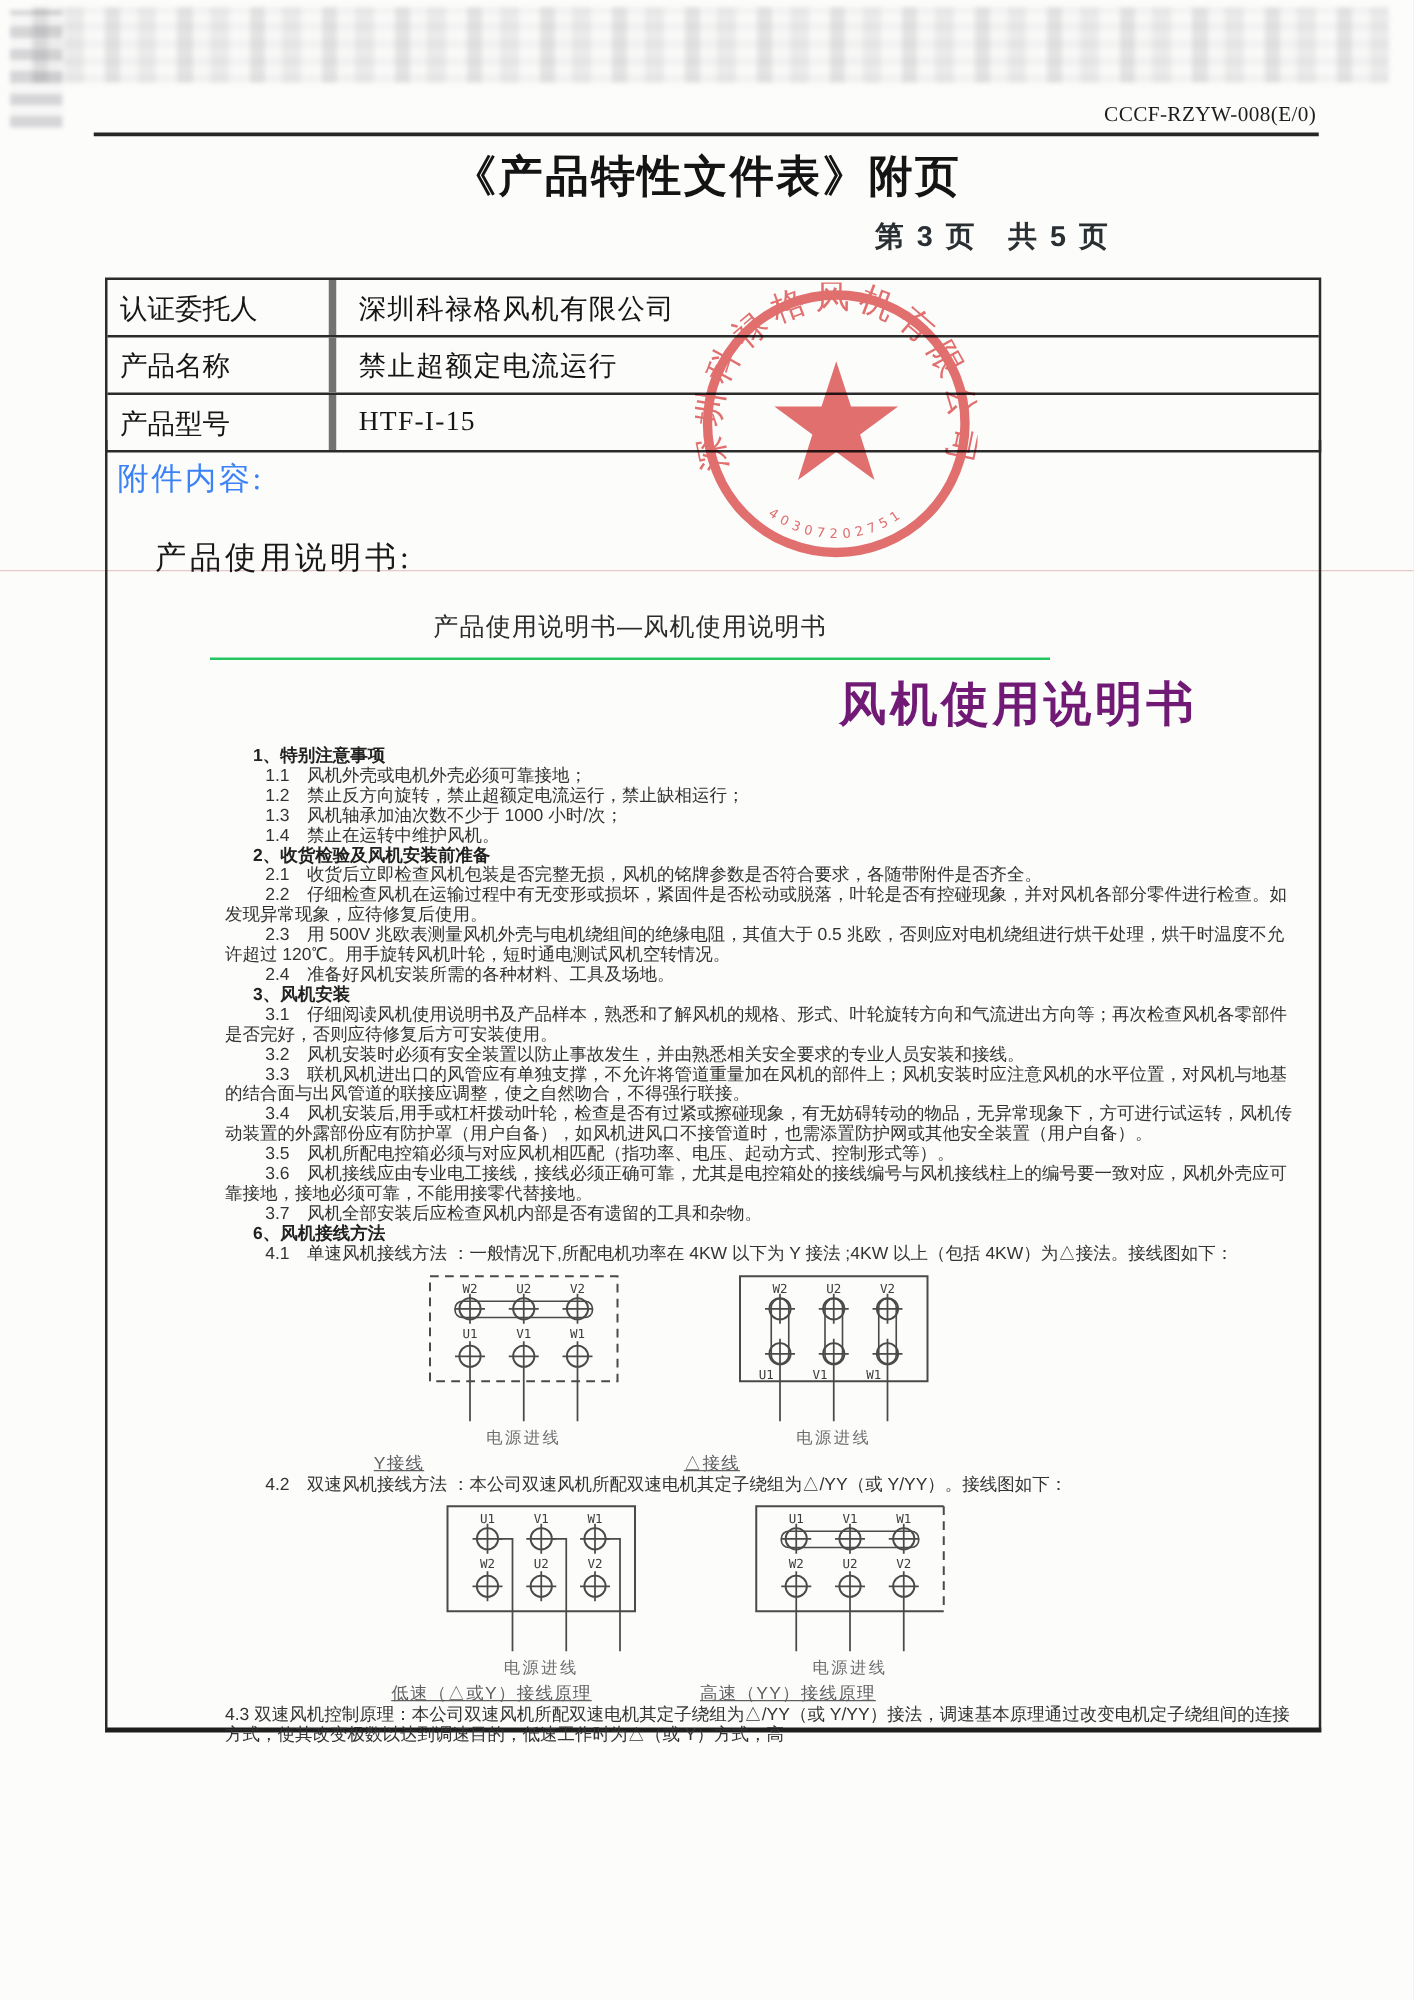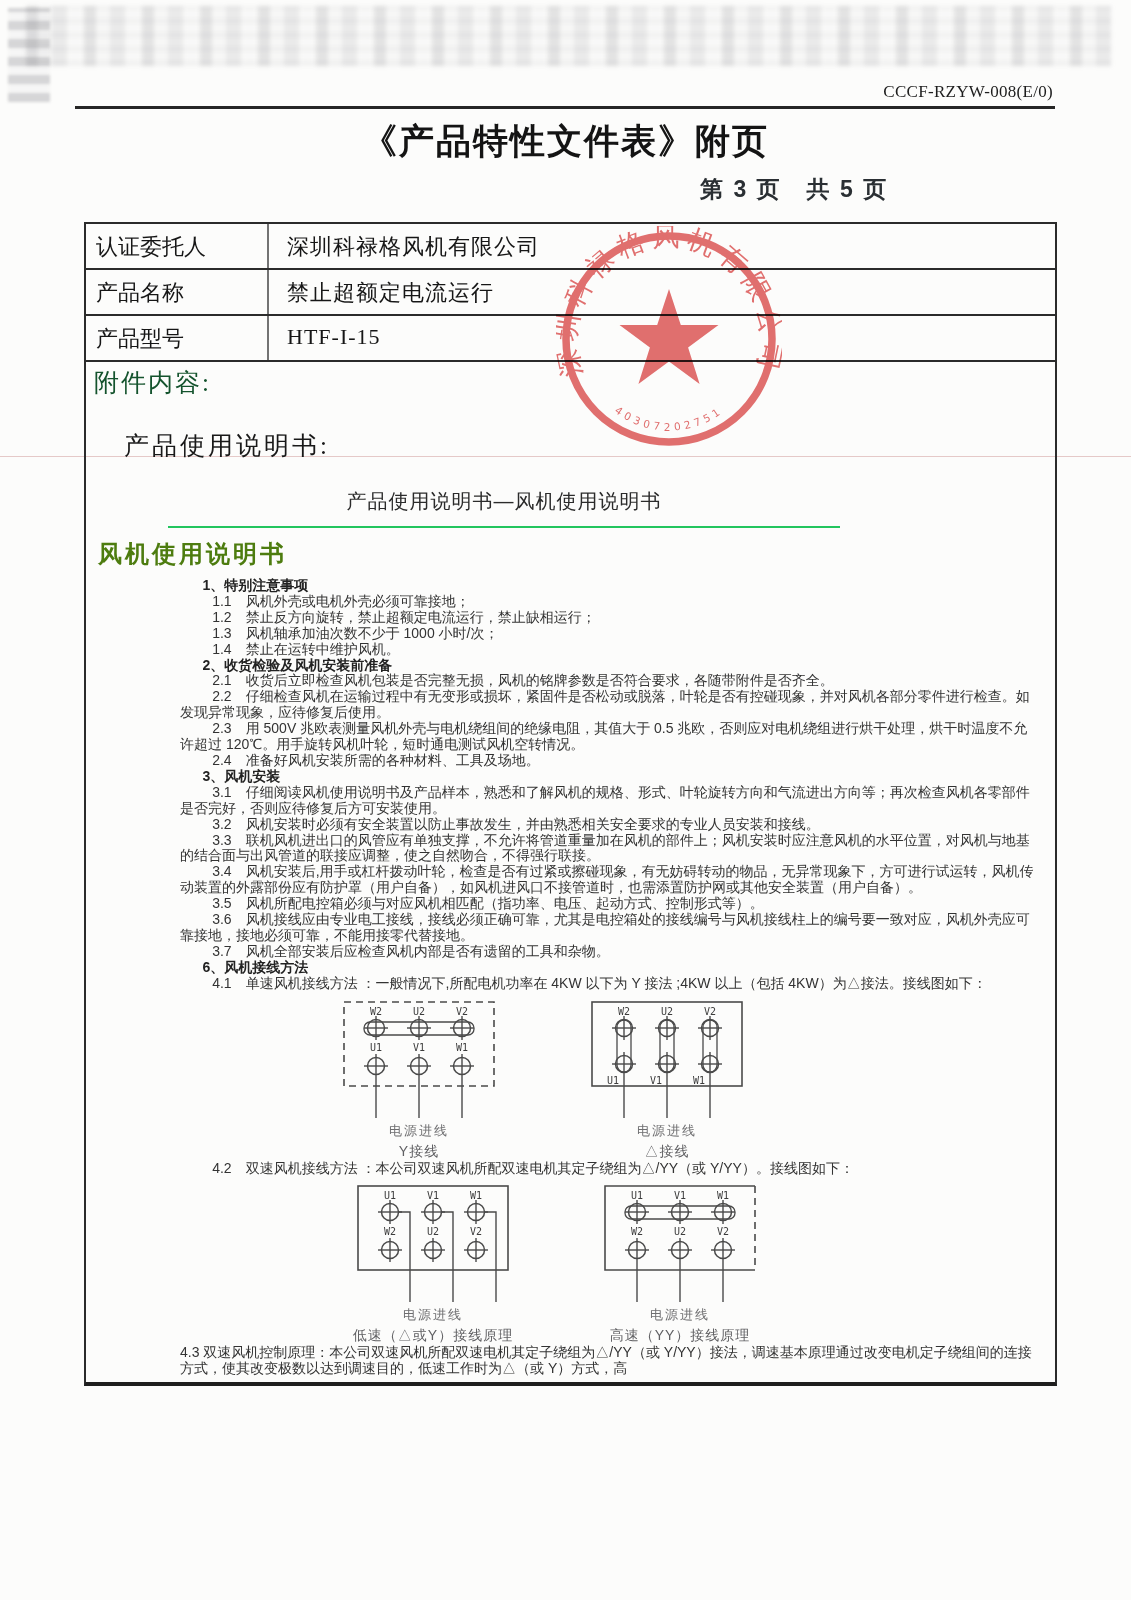--- a/index.html
+++ b/index.html
@@ -44,50 +44,50 @@
     font-size:23px;font-weight:bold;color:#2a2f33;letter-spacing:2px;
   }
   
   .info-table{
     position:absolute;left:84px;top:222px;width:973px;
     border:2px solid #2b2b2b;
   }
   .info-row{display:flex;border-bottom:2px solid #2b2b2b;}
   .info-row:last-child{border-bottom:none;}
   .info-label{
-    width:183px;border-right:2px solid #737373;
+    width:183px;border-right:6px solid #737373;
     padding:8px 6px 6px 10px;
     font-family:"Liberation Serif",serif;font-size:22px;color:#161616;
   }
   .info-value{
     flex:1;padding:8px 6px 6px 18px;
     font-family:"Liberation Serif",serif;font-size:22px;color:#161616;letter-spacing:1px;
   }
   
   .att-box{
     position:absolute;left:84px;top:352px;width:973px;height:1034px;
     border-left:2px solid #2b2b2b;border-right:2px solid #2b2b2b;
     border-bottom:4px solid #1e1e1e;
   }
   .att-label{
     margin:14px 16px 0 8px;
-    font-family:"Liberation Serif",serif;font-size:25px;color:#14532d;letter-spacing:2px;
+    font-family:"Liberation Serif",serif;font-size:25px;color:#3b82f6;letter-spacing:2px;
   }
   .att-item{
     margin:30px 0 0 38px;
     font-family:"Liberation Serif",serif;font-size:25px;color:#191919;letter-spacing:3px;
   }
   .doc-heading-wrap{
     width:672px;margin:26px 0 0 82px;text-align:center;
     border-bottom:2px solid #22c55e;padding-bottom:11px;
   }
   .doc-heading{font-size:20px;color:#2b2b2b;letter-spacing:1px;}
   .manual-title{
-    width:860px;margin:10px 0 0 12px;text-align:left;
-    font-size:24px;font-weight:bold;color:#4d7c0f;letter-spacing:3px;
+    width:860px;margin:10px 0 0 12px;text-align:right;
+    font-size:38px;font-weight:bold;color:#701a75;letter-spacing:3px;
   }
   .manual-body{
     margin:8px 18px 0 94px;width:860px;
     font-size:14px;line-height:15.9px;color:#333;
   }
   .manual-body p{margin:0;}
   p.sec{font-weight:bold;text-indent:1.6em;color:#222;}
   p.item{text-indent:2.3em;}
   p.flush{text-indent:0;}
   
@@ -95,21 +95,21 @@
   .diag-row2{display:flex;margin-left:262px;gap:77px;margin-top:4px;}
   .diag{width:170px;}
   .wiring{display:block;}
   .wiring .frame{fill:none;stroke:#4a4a4a;stroke-width:1.6;}
   .wiring .dash{stroke-dasharray:7 5;}
   .wiring .wire{stroke:#4a4a4a;stroke-width:1.4;fill:none;}
   .wiring .bus{fill:none;stroke:#4a4a4a;stroke-width:1.3;}
   .wiring circle{fill:none;stroke:#4a4a4a;stroke-width:1.5;}
   .wiring text{font-family:"DejaVu Sans Mono",monospace;font-size:10px;fill:#3c3c3c;}
   .cap1{width:170px;text-align:center;font-size:13px;color:#6e6e70;margin-top:2px;letter-spacing:2px;}
-  .cap2{width:240px;margin-left:-35px;text-align:center;font-size:14px;color:#5f5f62;margin-top:3px;letter-spacing:1px;}
+  .cap2{width:240px;margin-left:-35px;text-align:left;font-size:14px;color:#5f5f62;margin-top:3px;letter-spacing:1px;text-decoration:underline;}
   .after-diagrams{margin-top:0;}
   
   .stamp{
     position:absolute;left:556px;top:226px;width:226px;height:226px;
     opacity:.82;mix-blend-mode:multiply;pointer-events:none;
   }
 </style>
 </head>
 <body>
 

